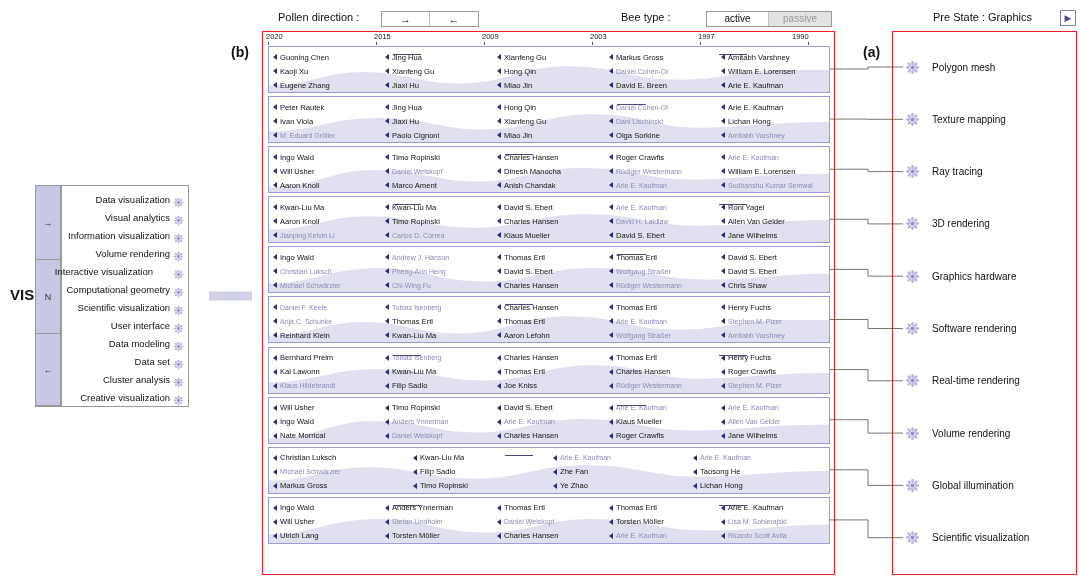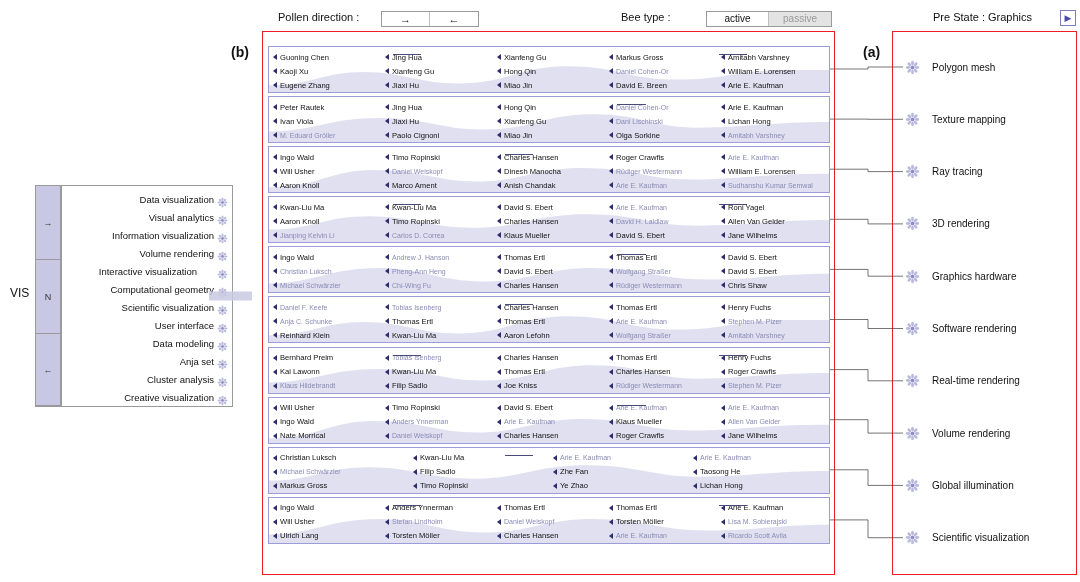--- a/index.html
+++ b/index.html
@@ -189,23 +189,23 @@
   #link-layer, #tree-layer {
     position: absolute;
     inset: 0;
     pointer-events: none;
   }
 
   
   #vis-label {
     position: absolute;
     left: 10px; top: 286px;
-    font-size: 12px;
+    font-size: 15px;
     color: #111;
-    font-weight: normal;
+    font-weight: bold;
   }
   #vis-stack {
     position: absolute;
     left: 35px; top: 185px;
     width: 26px; height: 222px;
     border: 1px solid #9a9a9a;
     background: #fff;
   }
   .vis-seg {
     position: absolute;
@@ -214,21 +214,21 @@
     border-bottom: 1px solid #9a9a9a;
     font-size: 9px;
     color: #333;
     display: flex;
     align-items: center;
     justify-content: center;
   }
   #tree-panel {
     position: absolute;
     left: 61px; top: 185px;
-    width: 172px; height: 222px;
+    width: 128px; height: 222px;
     border: 1px solid #9a9a9a;
     background: #fff;
   }
   .tree-item {
     position: absolute;
     right: 4px;
     height: 18px;
     display: flex;
     align-items: center;
     justify-content: flex-end;
@@ -393,21 +393,21 @@
             <ellipse cx="5.50" cy="8.80" rx="1.65" ry="1.04" transform="rotate(90.0 5.50 8.80)" fill="#b9b9dd"></ellipse>
             <ellipse cx="3.17" cy="7.83" rx="1.65" ry="1.04" transform="rotate(135.0 3.17 7.83)" fill="#b9b9dd"></ellipse>
             <ellipse cx="2.20" cy="5.50" rx="1.65" ry="1.04" transform="rotate(180.0 2.20 5.50)" fill="#b9b9dd"></ellipse>
             <ellipse cx="3.17" cy="3.17" rx="1.65" ry="1.04" transform="rotate(225.0 3.17 3.17)" fill="#b9b9dd"></ellipse>
             <ellipse cx="5.50" cy="2.20" rx="1.65" ry="1.04" transform="rotate(270.0 5.50 2.20)" fill="#b9b9dd"></ellipse>
             <ellipse cx="7.83" cy="3.17" rx="1.65" ry="1.04" transform="rotate(315.0 7.83 3.17)" fill="#b9b9dd"></ellipse>
             <circle cx="5.5" cy="5.5" r="1.43" fill="#8e8ec4"></circle>
           </svg></span>
       </div>
       <div class="tree-item" style="top: 166px;">
-        <span class="t-label">Anja set</span>
+        <span class="t-label">Data set</span>
         <span class="mini-flower"><svg width="11" height="11" viewBox="0 0 11 11">
             <ellipse cx="8.80" cy="5.50" rx="1.65" ry="1.04" transform="rotate(0.0 8.80 5.50)" fill="#b9b9dd"></ellipse>
             <ellipse cx="7.83" cy="7.83" rx="1.65" ry="1.04" transform="rotate(45.0 7.83 7.83)" fill="#b9b9dd"></ellipse>
             <ellipse cx="5.50" cy="8.80" rx="1.65" ry="1.04" transform="rotate(90.0 5.50 8.80)" fill="#b9b9dd"></ellipse>
             <ellipse cx="3.17" cy="7.83" rx="1.65" ry="1.04" transform="rotate(135.0 3.17 7.83)" fill="#b9b9dd"></ellipse>
             <ellipse cx="2.20" cy="5.50" rx="1.65" ry="1.04" transform="rotate(180.0 2.20 5.50)" fill="#b9b9dd"></ellipse>
             <ellipse cx="3.17" cy="3.17" rx="1.65" ry="1.04" transform="rotate(225.0 3.17 3.17)" fill="#b9b9dd"></ellipse>
             <ellipse cx="5.50" cy="2.20" rx="1.65" ry="1.04" transform="rotate(270.0 5.50 2.20)" fill="#b9b9dd"></ellipse>
             <ellipse cx="7.83" cy="3.17" rx="1.65" ry="1.04" transform="rotate(315.0 7.83 3.17)" fill="#b9b9dd"></ellipse>
             <circle cx="5.5" cy="5.5" r="1.43" fill="#8e8ec4"></circle>
@@ -441,20 +441,34 @@
             <circle cx="5.5" cy="5.5" r="1.43" fill="#8e8ec4"></circle>
           </svg></span>
       </div>
     </div>
 
   <svg id="tree-layer" width="1080" height="582">
     <path d="M209 296 C 232 296, 232 296, 252 296" stroke="#c9c9e0" stroke-width="9" fill="none" opacity="0.85"></path>
   </svg>
 
   <div id="matrix-frame"></div>
+  <div class="year-axis" id="year-axis">
+      <div class="year-tick" style="left: 4px;">2020</div>
+      <div class="year-line" style="left: 6px;"></div>
+      <div class="year-tick" style="left: 112px;">2015</div>
+      <div class="year-line" style="left: 114px;"></div>
+      <div class="year-tick" style="left: 220px;">2009</div>
+      <div class="year-line" style="left: 222px;"></div>
+      <div class="year-tick" style="left: 328px;">2003</div>
+      <div class="year-line" style="left: 330px;"></div>
+      <div class="year-tick" style="left: 436px;">1997</div>
+      <div class="year-line" style="left: 438px;"></div>
+      <div class="year-tick" style="left: 530px;">1990</div>
+      <div class="year-line" style="left: 546px;"></div>
+    </div>
   <div id="blocks">
       <div class="block">
         <svg class="wave" viewBox="0 0 562 47" preserveAspectRatio="none">
           <path d="M0,47 L0,40 C40,40 55,26 95,26 C135,26 150,38 190,38 C240,38 250,20 300,20 C350,20 360,34 410,34 C460,34 470,24 520,24 L562,24 L562,47 Z" fill="#c6c6e6" opacity="0.55"></path>
         </svg>
         <div class="cols">
           <div class="col">
             <div class="cell">
               <span class="bullet"></span>
               <span class="nm strong">Guoning Chen</span>

